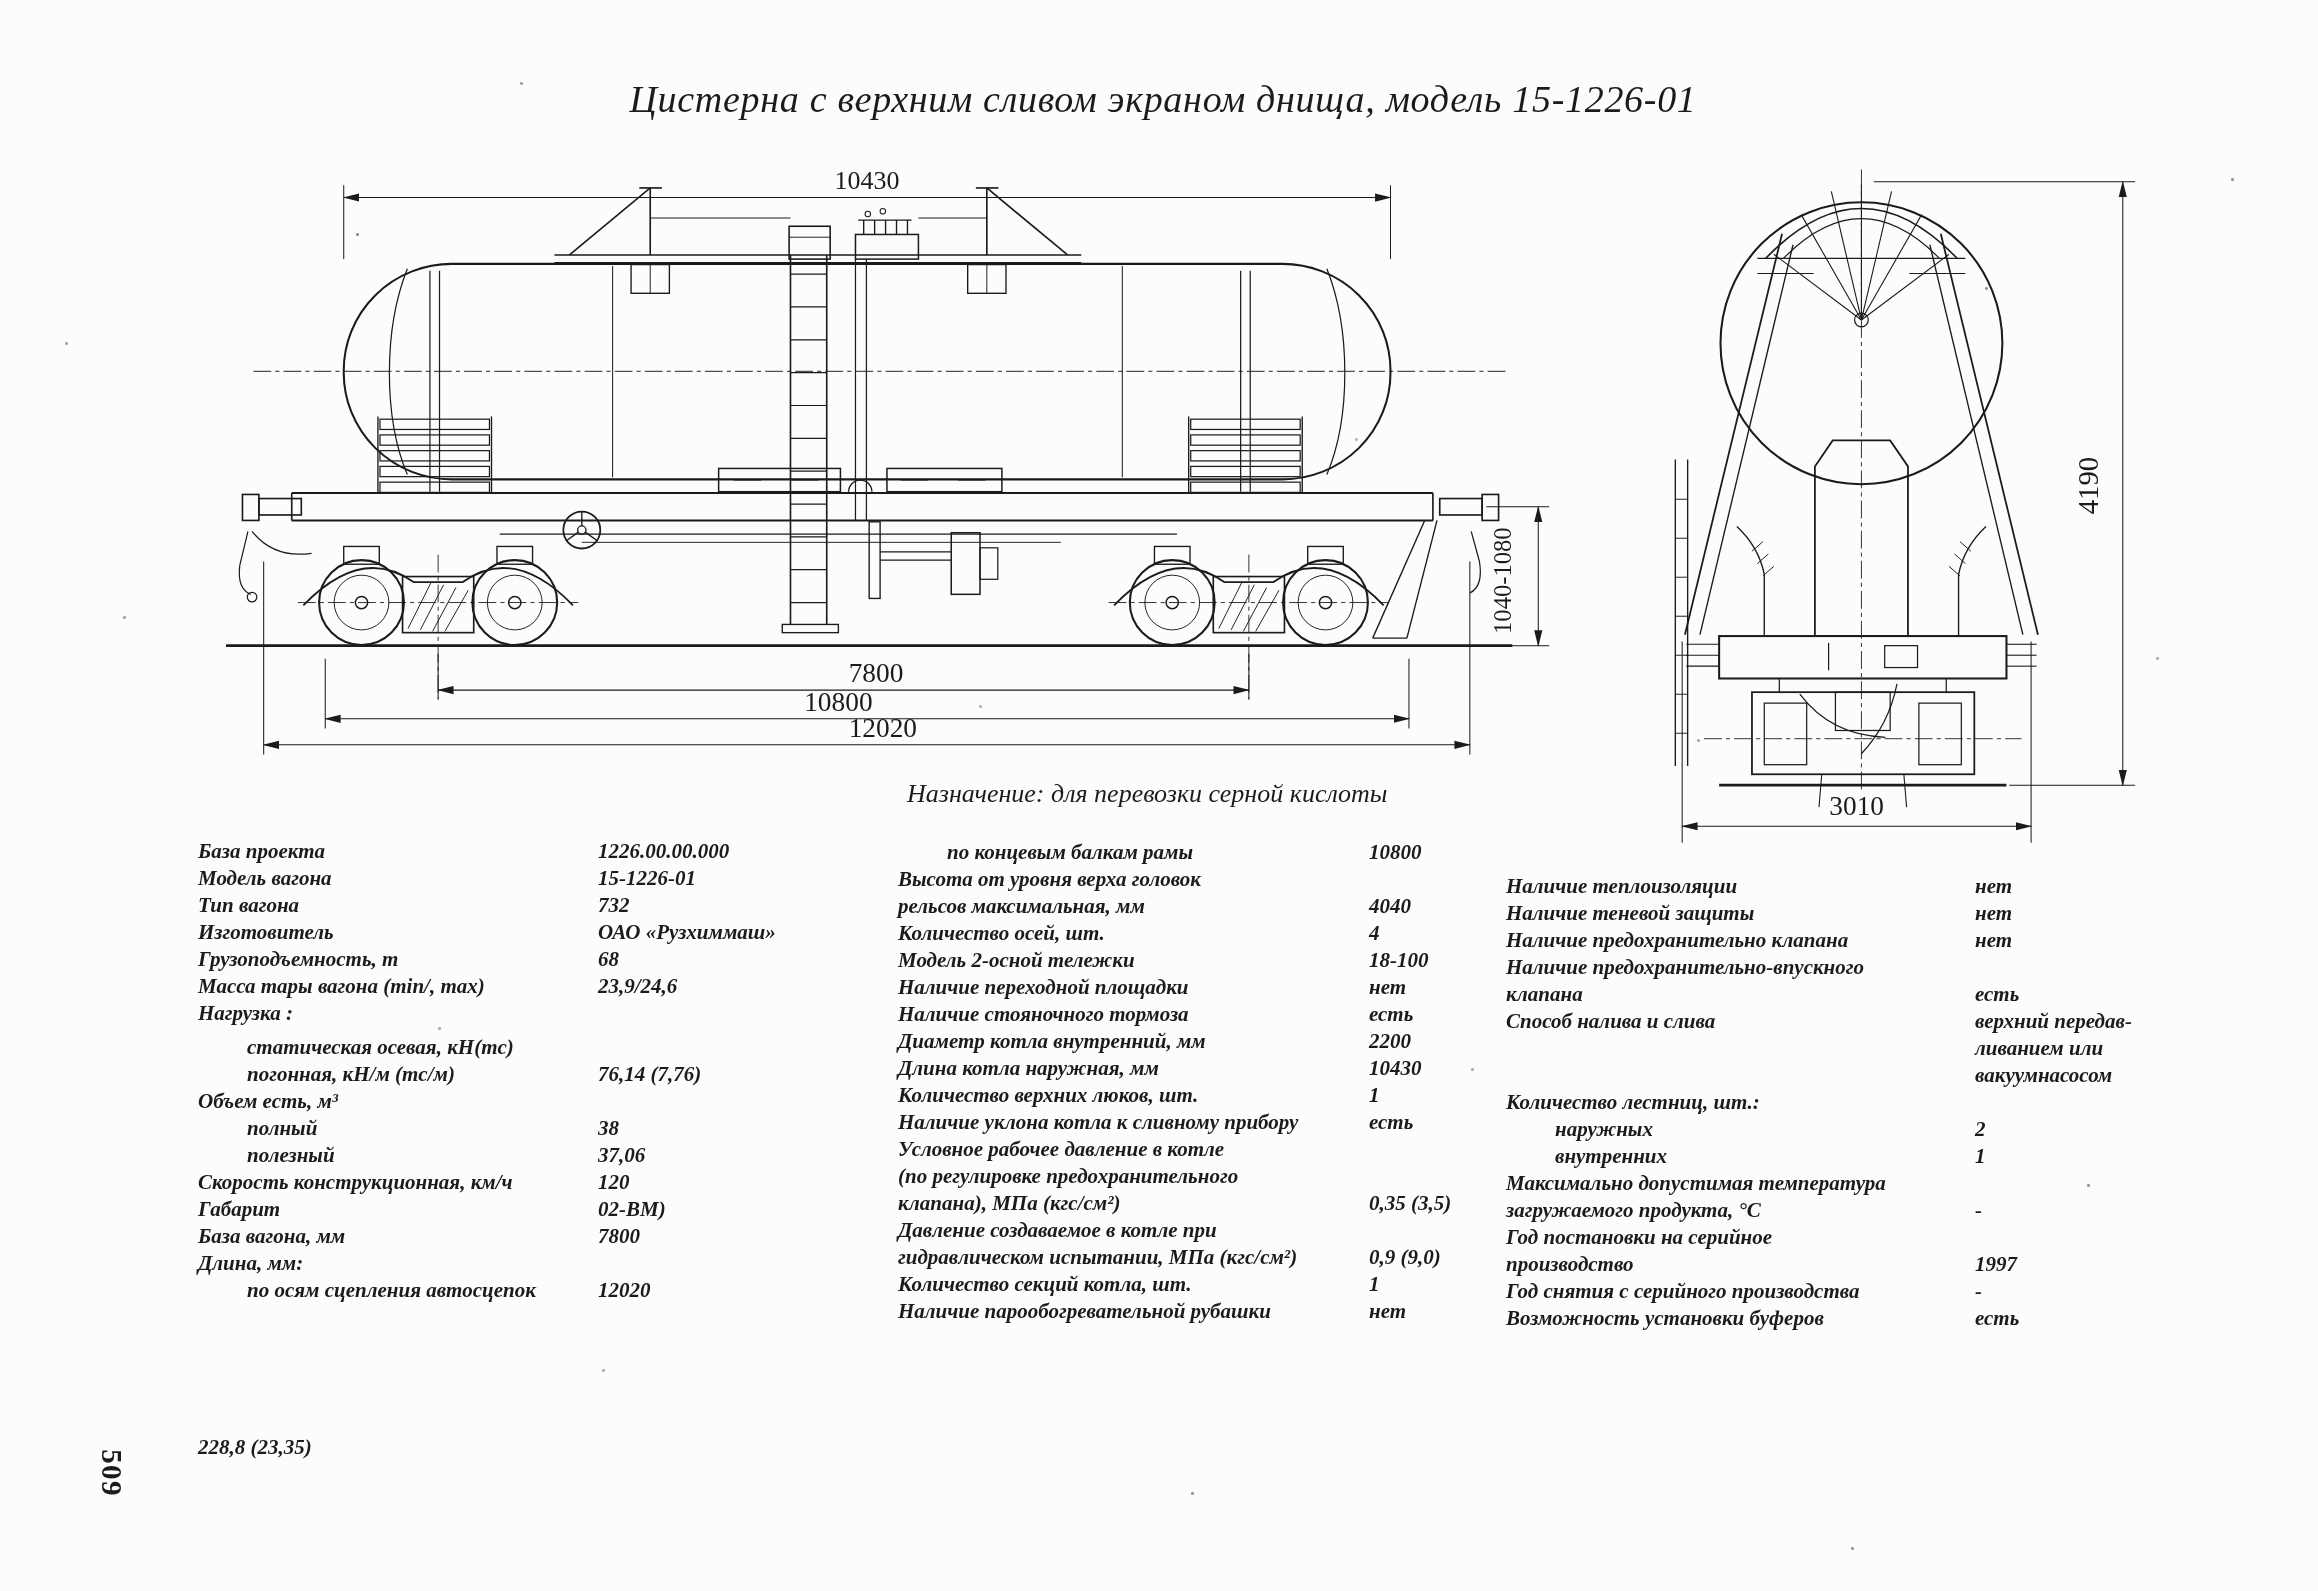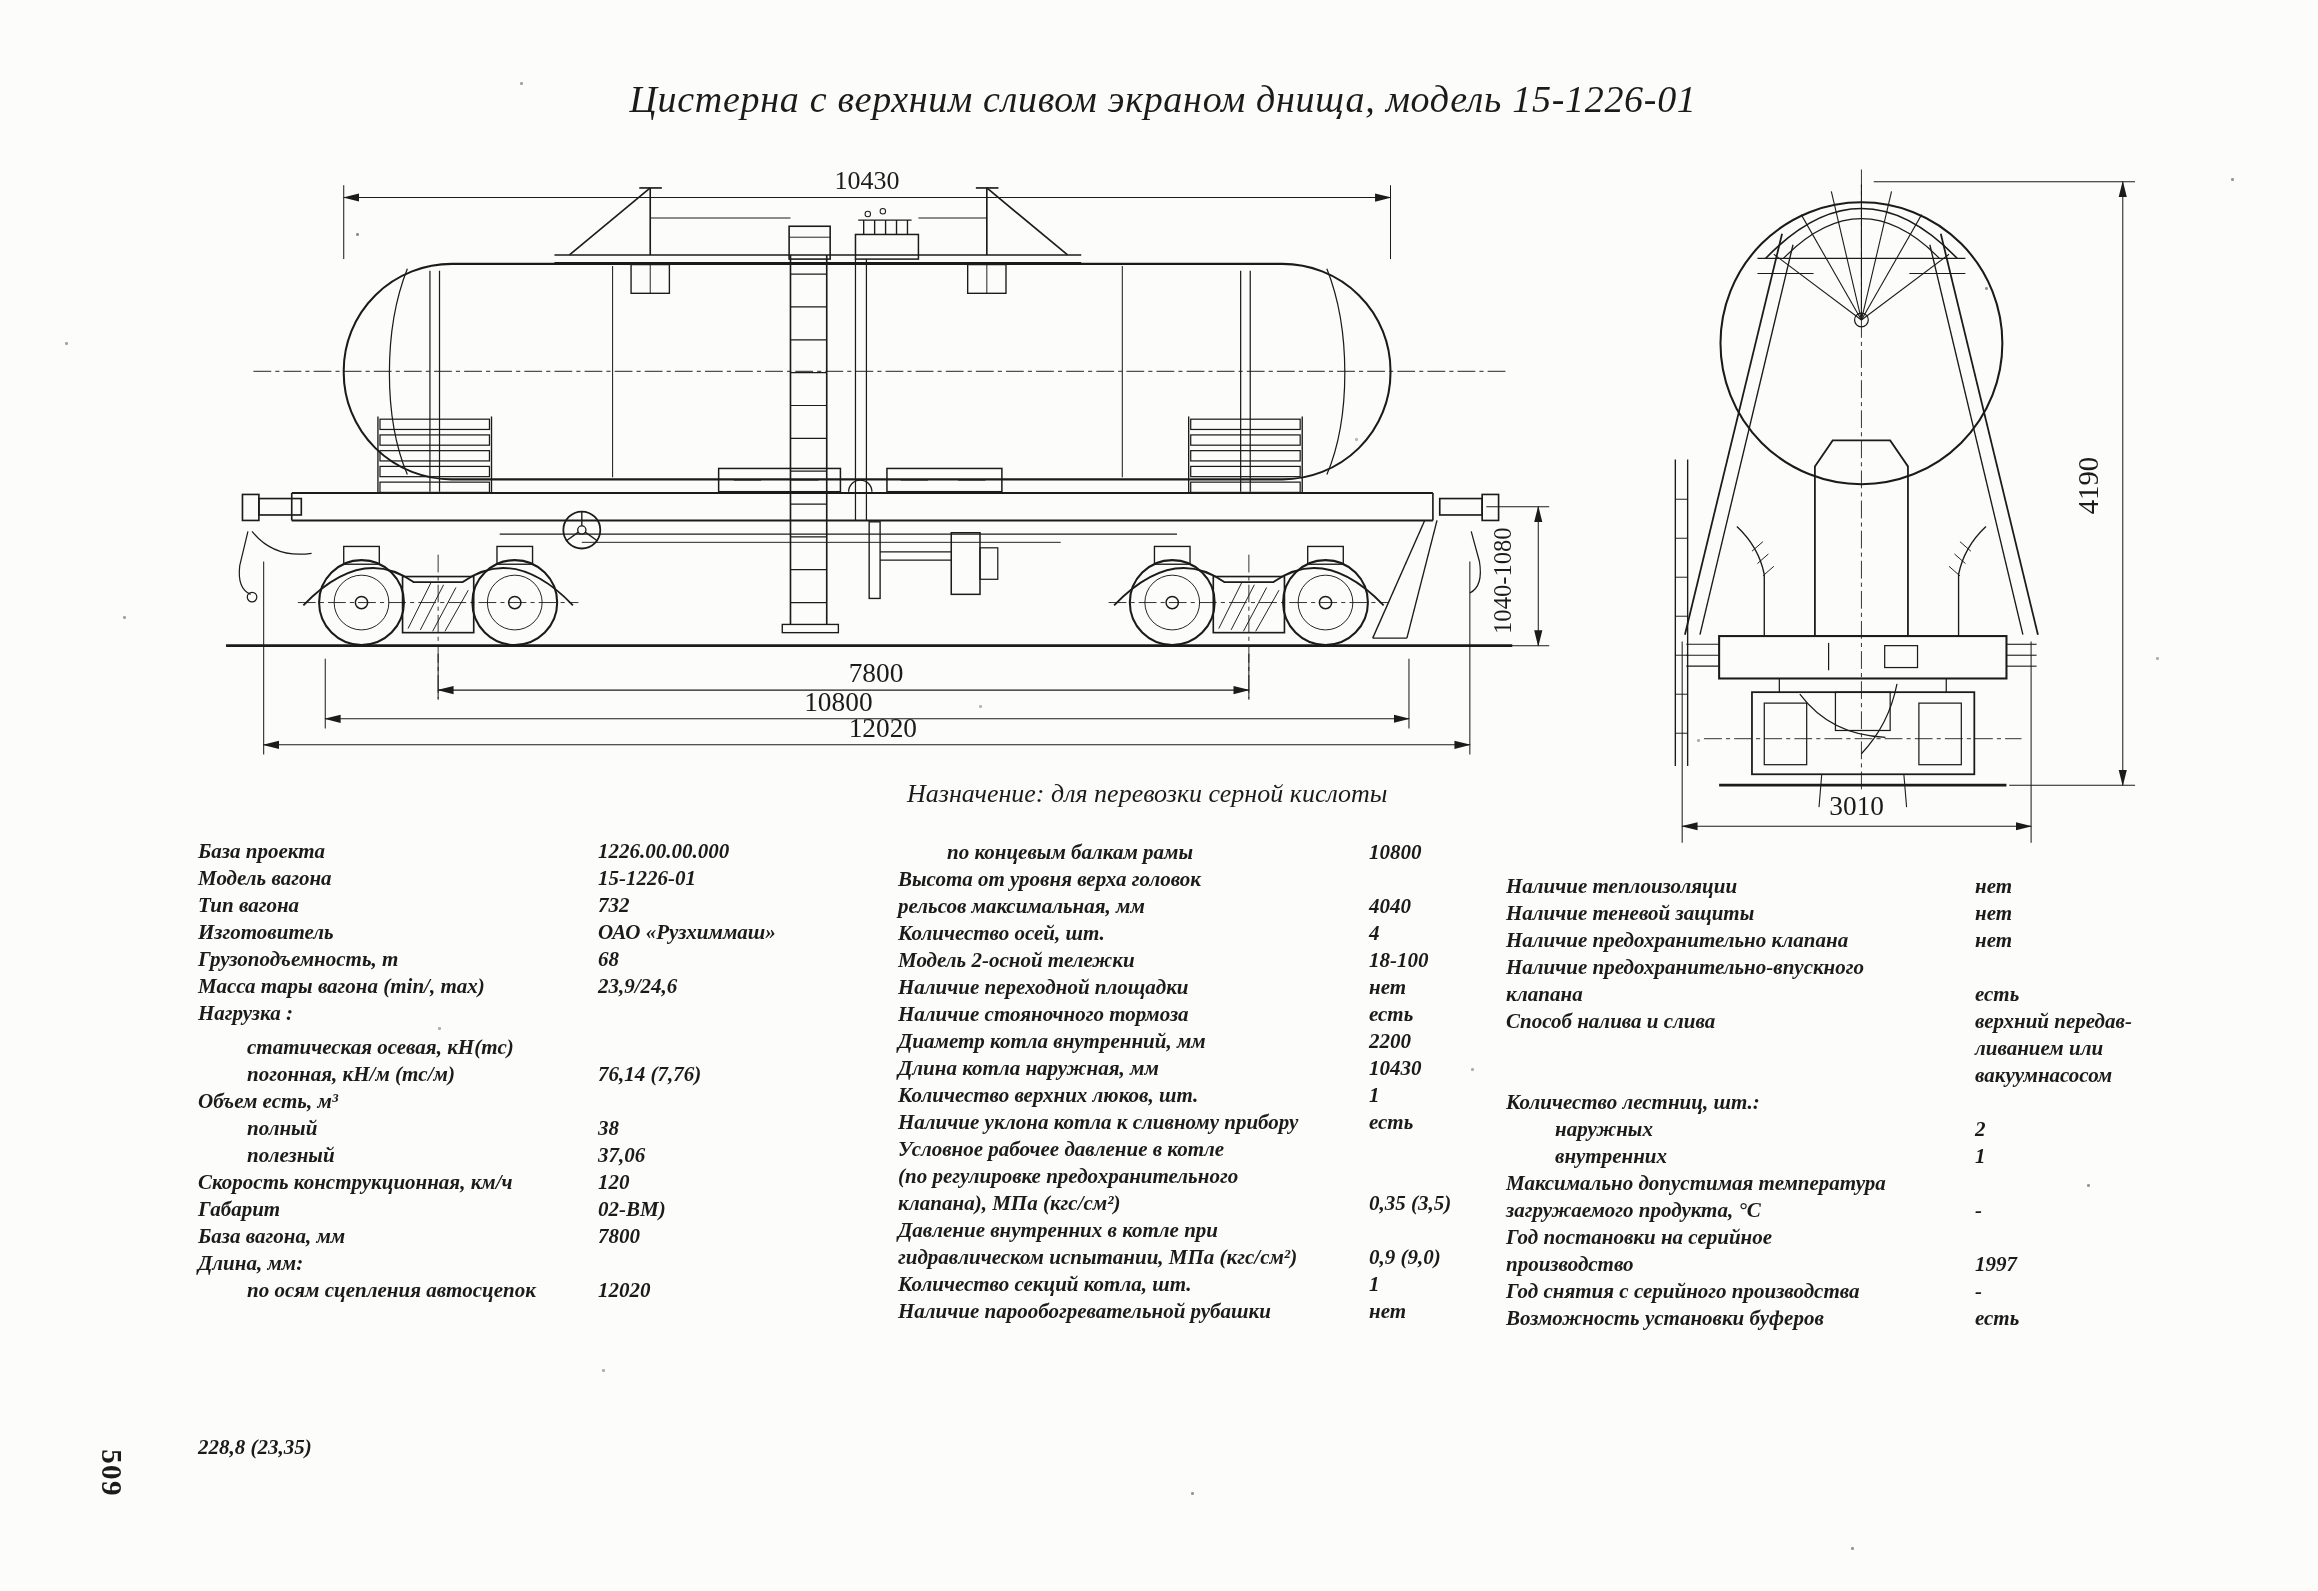--- a/index.html
+++ b/index.html
@@ -476,21 +476,21 @@
     </div>
     <div class="spec-row">
       <span class="lbl">(по регулировке предохранительного</span>
       <span class="val"></span>
     </div>
     <div class="spec-row">
       <span class="lbl">клапана), МПа (кгс/см²)</span>
       <span class="val">0,35 (3,5)</span>
     </div>
     <div class="spec-row">
-      <span class="lbl">Давление внутренних в котле при</span>
+      <span class="lbl">Давление создаваемое в котле при</span>
       <span class="val"></span>
     </div>
     <div class="spec-row">
       <span class="lbl">гидравлическом испытании, МПа (кгс/см²)</span>
       <span class="val">0,9 (9,0)</span>
     </div>
     <div class="spec-row">
       <span class="lbl">Количество секций котла, шт.</span>
       <span class="val">1</span>
     </div>

